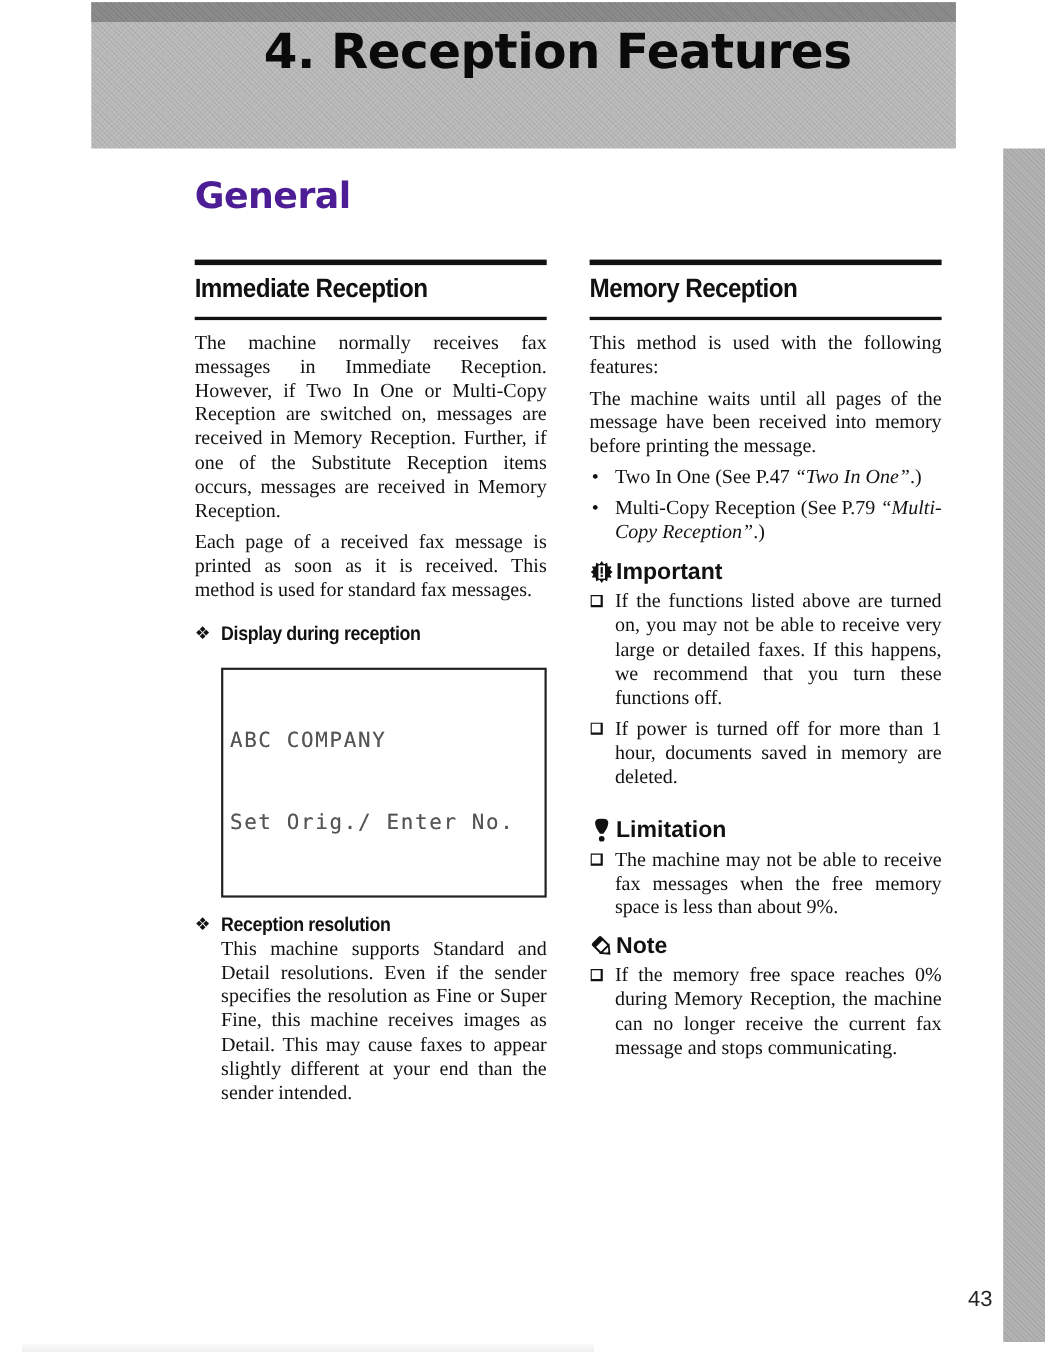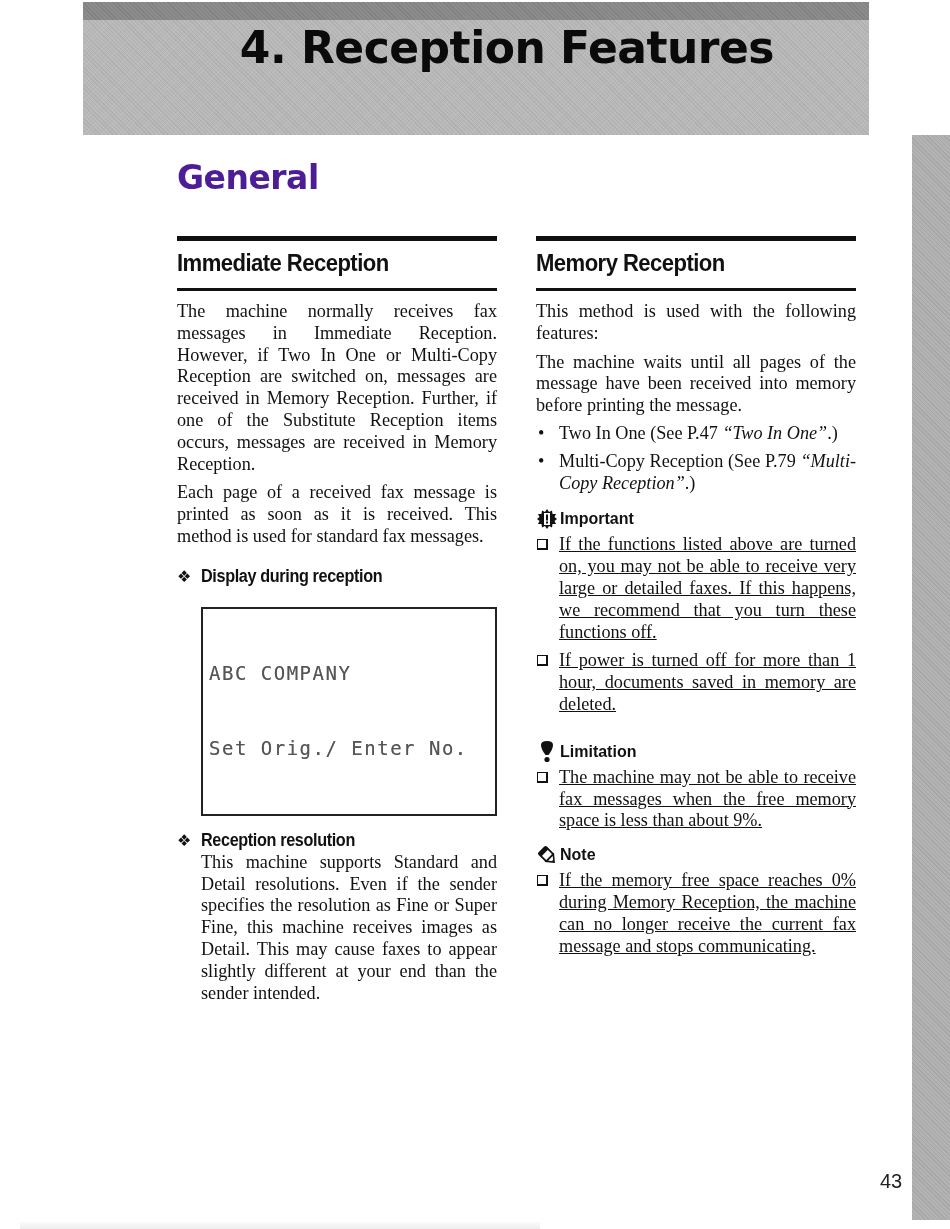--- a/index.html
+++ b/index.html
@@ -75,24 +75,24 @@
   .lcd div { text-shadow: 0 0 0.5px #999; }
   ul.bullets { list-style: none; margin: 6px 0 0 0; padding: 0; }
   ul.bullets li {
     position: relative; padding-left: 23px; font-size: 18.2px; line-height: 21.8px;
     text-align: justify; margin-bottom: 6px;
   }
   ul.bullets li .dot { position: absolute; left: 2px; top: 0; }
   .notice-head {
     margin-top: 14px; display: flex; align-items: center; gap: 2px;
     font-family: "Liberation Sans", "DejaVu Sans", sans-serif;
-    font-weight: bold; font-size: 16px;
+    font-weight: bold; font-size: 21px;
   }
   .notice-head .ic { width: 22px; height: 22px; display: inline-flex; align-items: center; justify-content: center; }
-  ul.checks { list-style: none; margin: 4px 0 0 0; padding: 0; text-decoration: underline; }
+  ul.checks { list-style: none; margin: 4px 0 0 0; padding: 0; }
   ul.checks li {
     position: relative; padding-left: 23px; font-size: 18.2px; line-height: 21.8px;
     text-align: justify; margin-bottom: 7px;
   }
   ul.checks li .box {
     position: absolute; left: 1px; top: 5px; width: 11px; height: 11px;
     border: 1.5px solid #111; border-right-width: 2.5px; border-bottom-width: 2.5px; box-sizing: border-box;
   }
   i.ref { font-style: italic; }
   .page-number {

